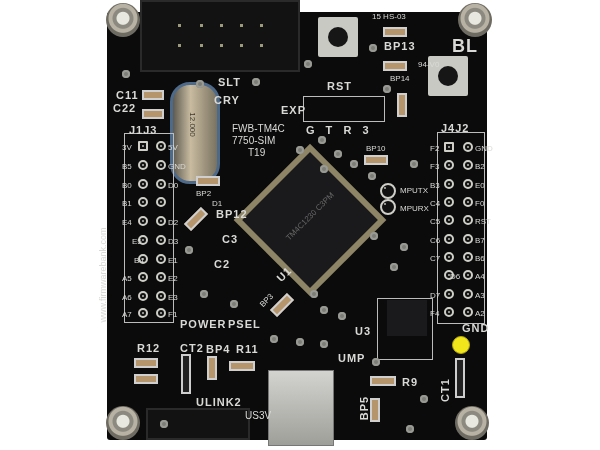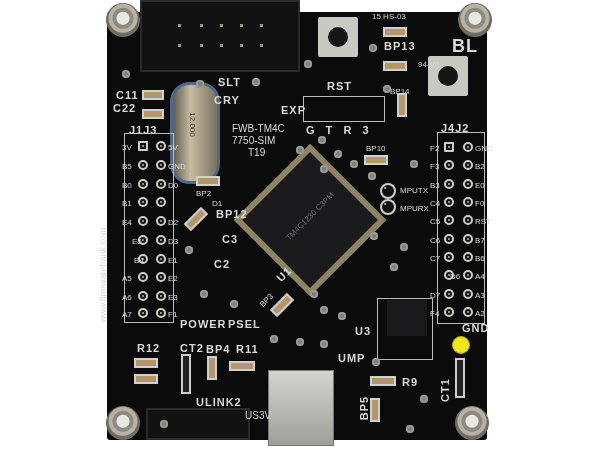--- a/index.html
+++ b/index.html
@@ -185,21 +185,21 @@
 <div class="pad" style="left:380px;top:199px;width:16px;height:16px;"></div>
 
 <div class="silk md" style="left:218px;top:76px;">SLT</div>
 <div class="silk md" style="left:214px;top:94px;">CRY</div>
 <div class="silk md" style="left:116px;top:89px;">C11</div>
 <div class="silk md" style="left:113px;top:102px;">C22</div>
 <div class="silk md" style="left:281px;top:104px;">EXP</div>
 <div class="silk md" style="left:327px;top:80px;">RST</div>
 <div class="silk lg" style="left:440px;top:36px;">BL</div>
 <div class="silk md" style="left:384px;top:40px;">BP13</div>
-<div class="silk sm" style="left:390px;top:87px;">BP14</div>
+<div class="silk sm" style="left:390px;top:74px;">BP14</div>
 <div class="silk sm" style="left:372px;top:12px;">15 HS-03</div>
 <div class="silk sm" style="left:418px;top:12px;margin-top:48px;">94-V0</div>
 <div class="silk md" style="left:306px;top:124px;word-spacing:6px;">G T R 3</div>
 <div class="silk sm" style="left:232px;top:123px;font-size:10px;">FWB-TM4C</div>
 <div class="silk sm" style="left:232px;top:135px;font-size:10px;">7750-SIM</div>
 <div class="silk sm" style="left:248px;top:147px;font-size:10px;">T19</div>
 <div class="silk sm" style="left:366px;top:144px;">BP10</div>
 <div class="silk sm" style="left:196px;top:189px;">BP2</div>
 <div class="silk md" style="left:216px;top:208px;">BP12</div>
 <div class="silk md" style="left:222px;top:233px;">C3</div>

